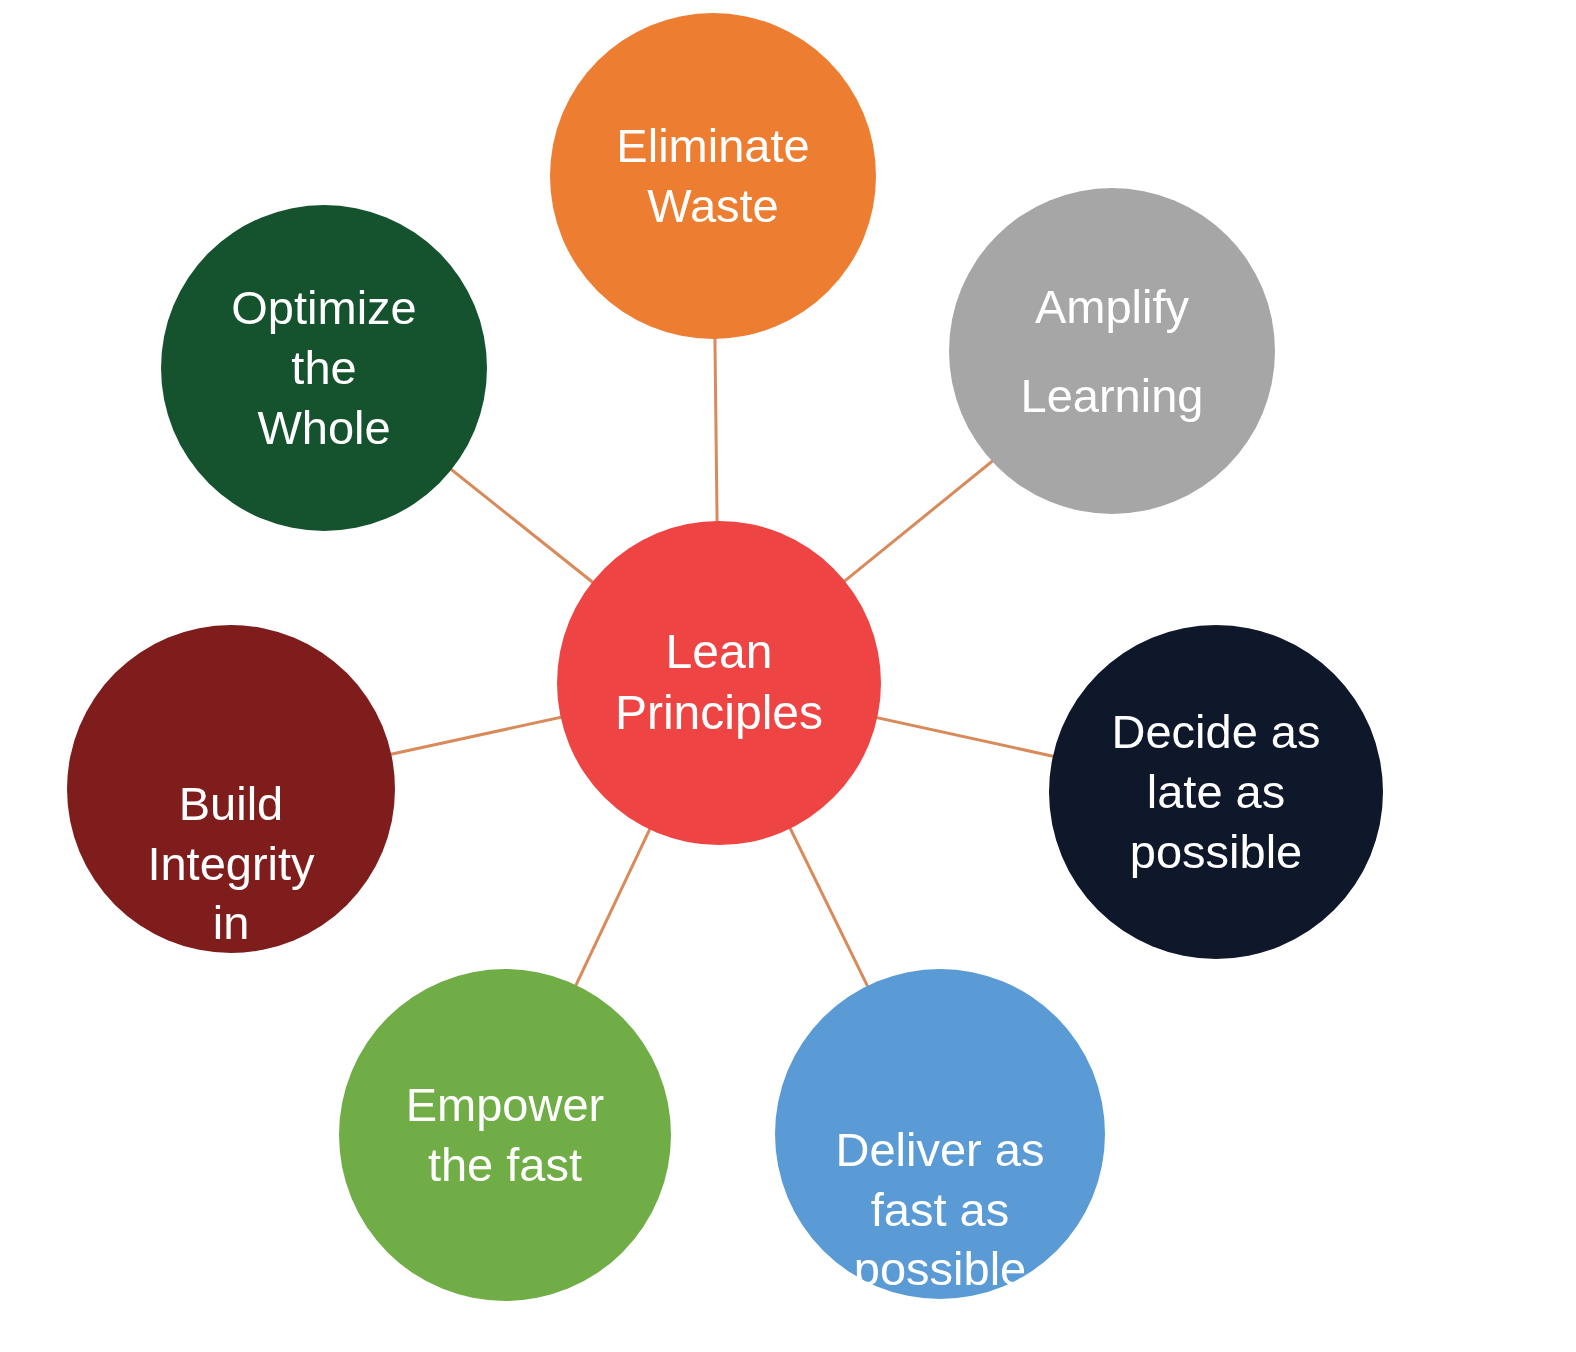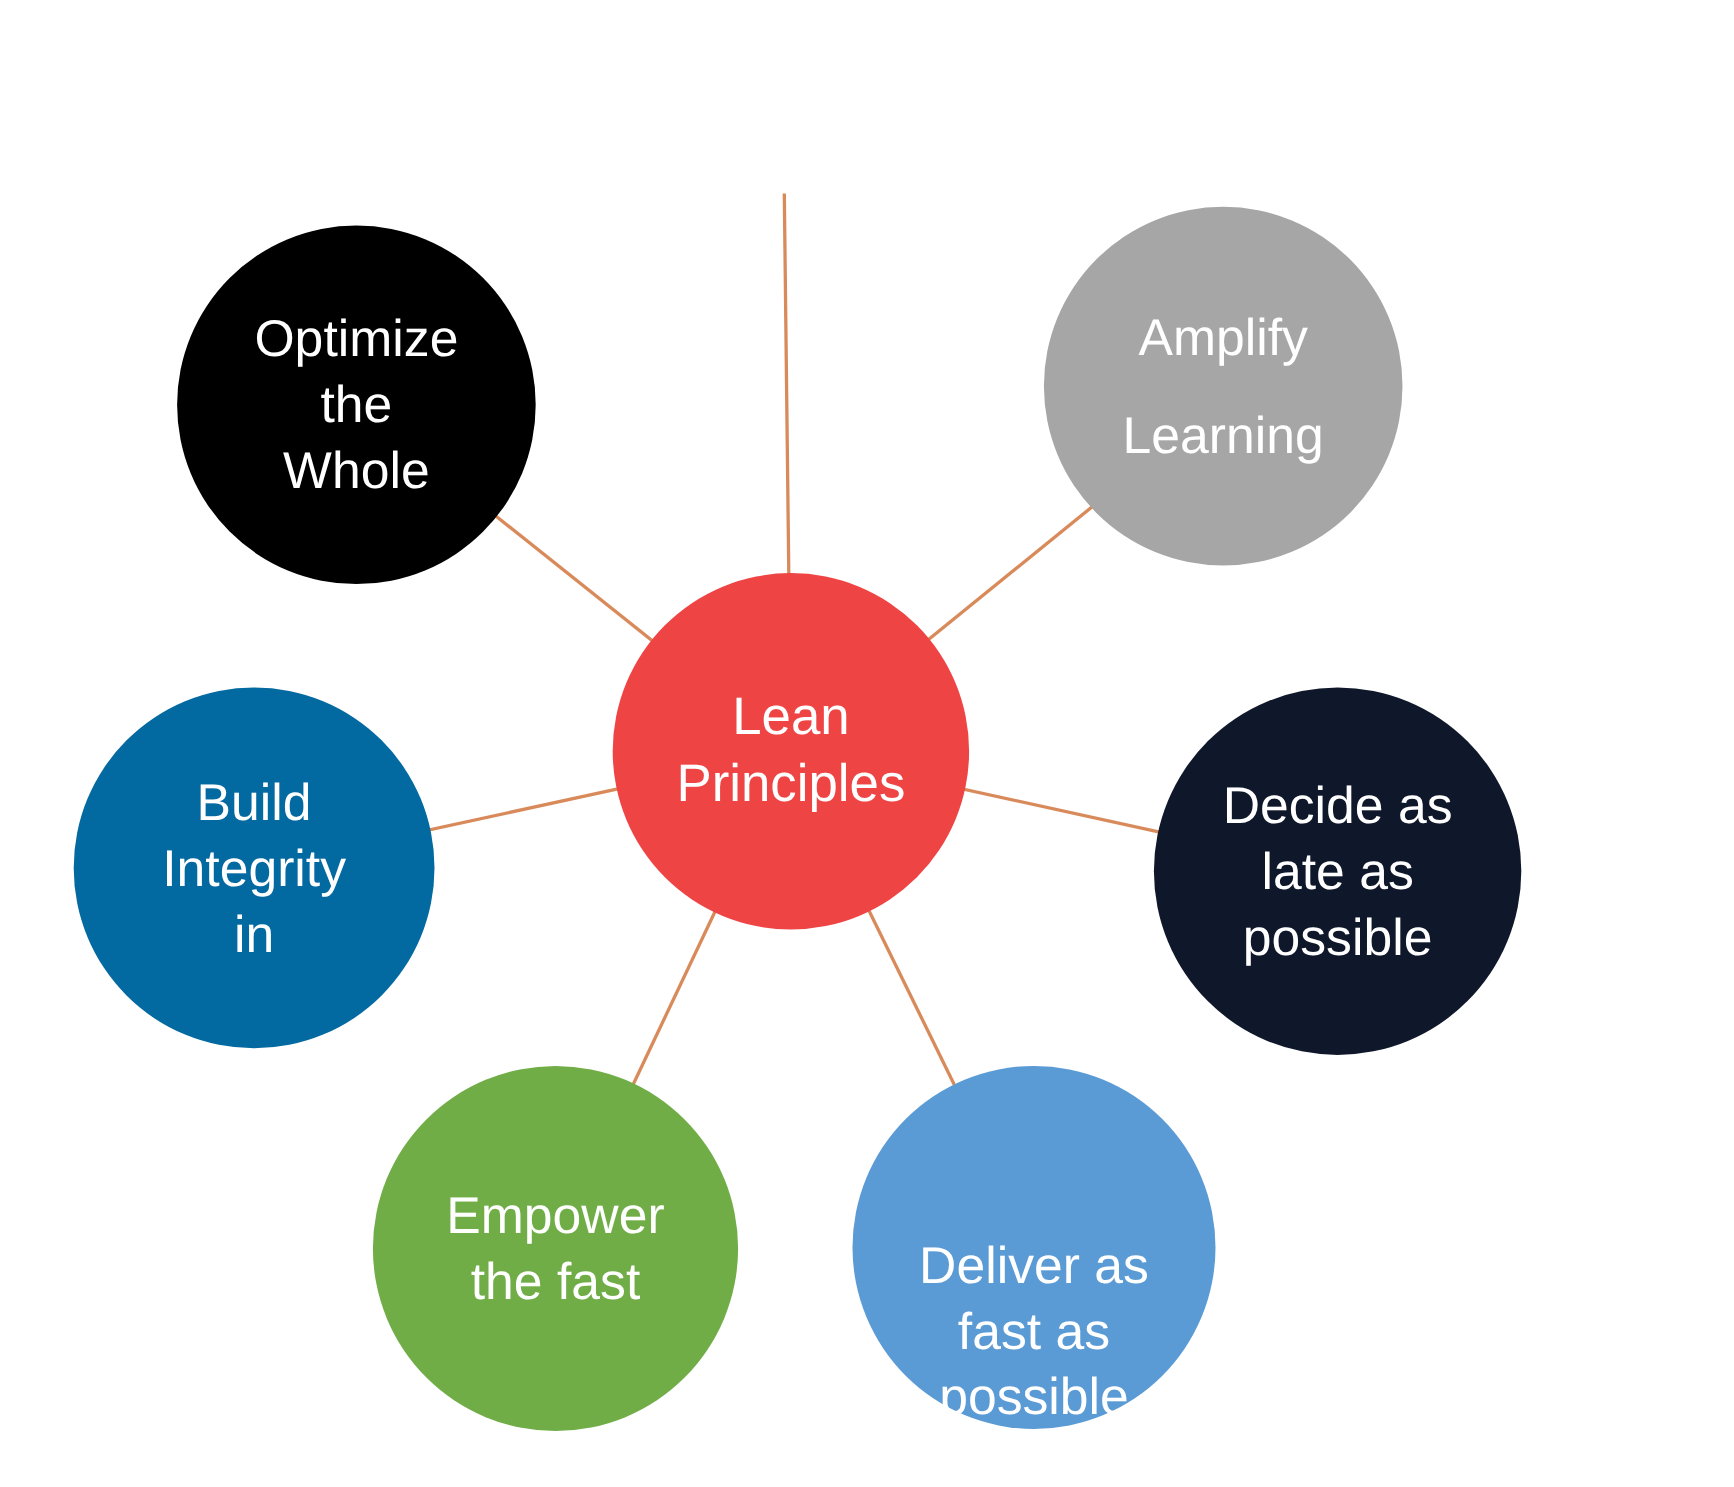--- a/index.html
+++ b/index.html
@@ -61,22 +61,26 @@
   <svg class="connectors" viewBox="0 0 1576 1352" xmlns="http://www.w3.org/2000/svg">
     <line x1="719" y1="683" x2="713" y2="176" stroke-width="3" stroke="#D98A5B"></line>
     <line x1="719" y1="683" x2="324" y2="368" stroke-width="3" stroke="#D98A5B"></line>
     <line x1="719" y1="683" x2="1112" y2="364" stroke-width="3" stroke="#D98A5B"></line>
     <line x1="719" y1="683" x2="1216" y2="792" stroke-width="3" stroke="#D98A5B"></line>
     <line x1="719" y1="683" x2="940" y2="1134" stroke-width="3" stroke="#D98A5B"></line>
     <line x1="719" y1="683" x2="505" y2="1135" stroke-width="3" stroke="#D98A5B"></line>
     <line x1="719" y1="683" x2="231" y2="789" stroke-width="3" stroke="#D98A5B"></line>
   </svg>
 
+  <div class="node eliminate" style="background-color: rgb(237, 125, 49);">
+    <span class="label">Eliminate
+Waste</span>
+  </div>
 
-  <div class="node optimize" style="background-color: #000000;">
+  <div class="node optimize" style="background-color: #14532d;">
     <span class="label">Optimize
 the
 Whole</span>
   </div>
 
   <div class="node amplify loose" style="background-color: rgb(166, 166, 166);">
     <span class="label">Amplify
 Learning</span>
   </div>
 
@@ -90,21 +94,21 @@
     <span class="label">Deliver as
 fast as
 possible</span>
   </div>
 
   <div class="node empower" style="background-color: rgb(112, 173, 71);">
     <span class="label">Empower
 the fast</span>
   </div>
 
-  <div class="node build" style="background-color: #0369a1;">
+  <div class="node build" style="background-color: #7f1d1d; align-items: flex-end;">
     <span class="label">Build
 Integrity
 in</span>
   </div>
 
   <div class="node hub" style="background-color: #ef4444;">
     <span class="label">Lean
 Principles</span>
   </div>
 

